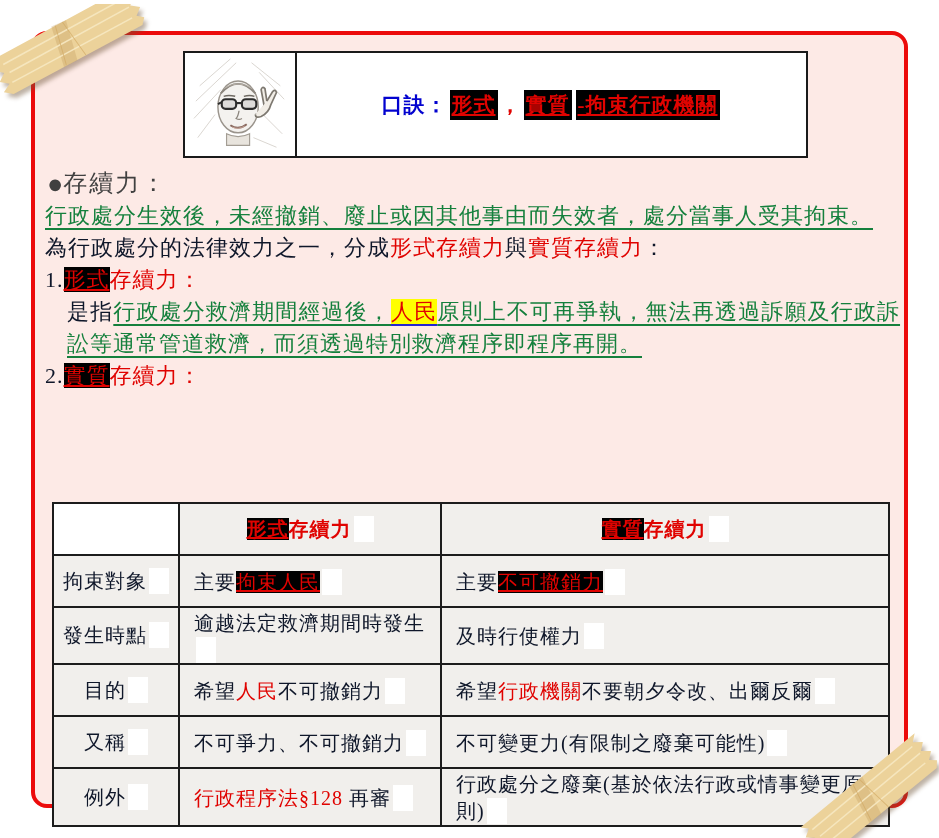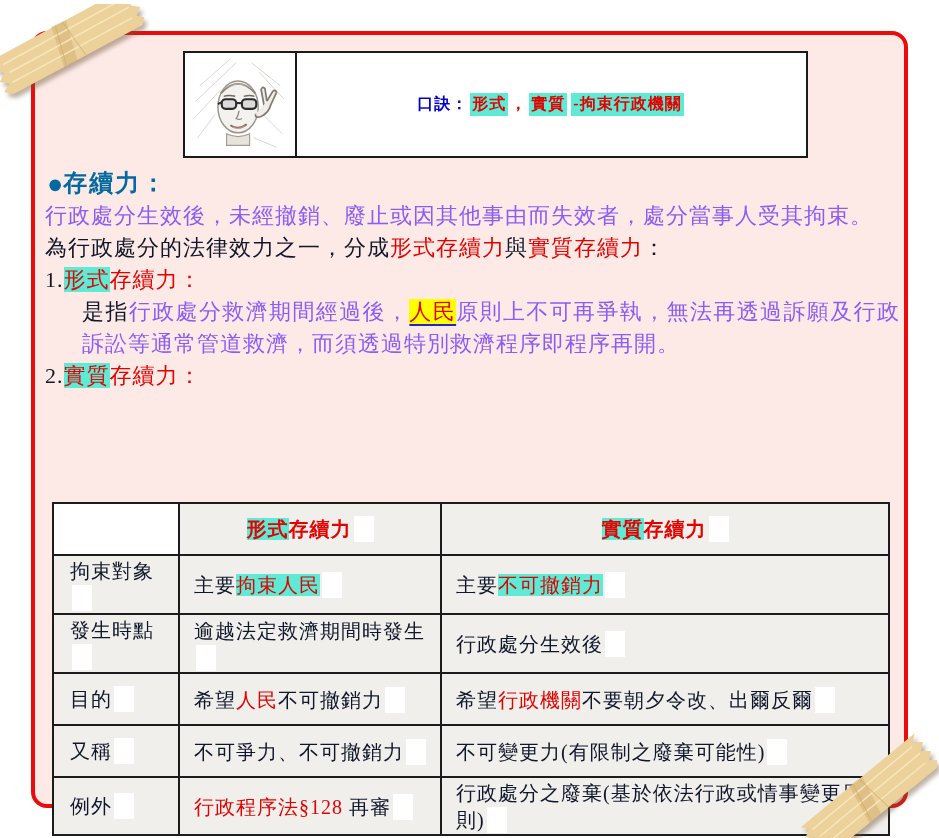--- a/index.html
+++ b/index.html
@@ -22,56 +22,56 @@
     position:absolute;left:148px;top:16px;width:625px;height:107px;
     box-sizing:border-box;background:#ffffff;border:2px solid #1a1a1a;
     display:flex;align-items:stretch;
   }
   .mnemonic-img-cell{
     width:112px;box-sizing:border-box;border-right:2px solid #1a1a1a;
     display:flex;align-items:center;justify-content:center;background:#ffffff;
   }
   .mnemonic-text-cell{
     flex:1;display:flex;align-items:center;justify-content:center;
-    font-size:16px;font-weight:bold;letter-spacing:1px;white-space:nowrap;
+    font-size:21px;font-weight:bold;letter-spacing:1px;white-space:nowrap;
   }
   .mnemonic-text-cell .run-hl{margin:0 2px;padding:1px 2px;}
   
   .heading{
     position:absolute;left:12px;top:132px;
-    font-size:24px;font-weight:bold;color:#0369a1;letter-spacing:2px;text-align:center;
+    font-size:24px;font-weight:normal;color:#404040;letter-spacing:2px;text-align:center;
   }
   .heading .bullet{font-size:27px;vertical-align:-2px;letter-spacing:0;}
   
   .body-lines{
     position:absolute;left:10px;top:165px;width:855px;
     font-size:22px;line-height:32px;letter-spacing:1px;
     text-align:justify;
   }
   .bline{min-height:32px;}
-  .bline.ind{margin-left:37px;}
+  .bline.ind{margin-left:22px;}
   
   .run-k{color:#0f172a;}
   .run-red{color:#e00300;}
-  .run-blue{color:#8b5cf6;text-decoration-thickness:1.5px;text-underline-offset:5px;}
-  .run-hl{color:#e00300;background:#5eead4;}
+  .run-blue{color:#15803d;text-decoration:underline;text-decoration-thickness:1.5px;text-underline-offset:5px;}
+  .run-hl{color:#e00300;background:#000000;text-decoration:underline;}
   .run-hlu{color:#e00300;background:#ffff00;text-decoration:underline;text-decoration-thickness:1.5px;text-underline-offset:5px;text-decoration-color:#2525cf;}
   .run-mblue{color:#0202cf;}
   .wsp{display:inline-block;width:20px;height:26px;background:#ffffff;vertical-align:-6px;margin-left:2px;}
   
   table.main-table{
     position:absolute;left:17px;top:467px;width:836px;height:290px;
     border-collapse:collapse;table-layout:fixed;
     font-size:20px;letter-spacing:1px;
   }
   table.main-table td{
     border:2px solid #1c1c1c;background:#f1efec;
     padding:2px 4px 0 14px;height:46px;vertical-align:middle;
   }
-  table.main-table td.lab{text-align:left;padding:2px 16px;}
+  table.main-table td.lab{text-align:center;padding:2px 4px;}
   table.main-table tr.hrow td{text-align:center;font-weight:bold;padding:2px 4px;}
   table.main-table tr.hrow td.lab{background:#ffffff;}
   table.main-table col.c1{width:126px;}
   table.main-table col.c2{width:262px;}
   table.main-table col.c3{width:448px;}
   
   .tape{position:absolute;z-index:5;filter:drop-shadow(3px 4px 2px rgba(110,85,55,.45));}
   .tape-tl{left:-6px;top:4px;}
   .tape-br{left:790px;top:733px;}
 </style>
@@ -146,21 +146,21 @@
           <td><span class="run-hl">實質</span><span class="run-red">存續力</span><span class="wsp"></span></td>
         </tr>
         <tr>
           <td class="lab"><span class="run-k">拘束對象</span><span class="wsp"></span></td>
           <td><span class="run-k">主要</span><span class="run-hl">拘束人民</span><span class="wsp"></span></td>
           <td><span class="run-k">主要</span><span class="run-hl">不可撤銷力</span><span class="wsp"></span></td>
         </tr>
         <tr>
           <td class="lab"><span class="run-k">發生時點</span><span class="wsp"></span></td>
           <td><span class="run-k">逾越法定救濟期間時發生</span><span class="wsp"></span></td>
-          <td><span class="run-k">行政處分生效後</span><span class="wsp"></span></td>
+          <td><span class="run-k">及時行使權力</span><span class="wsp"></span></td>
         </tr>
         <tr>
           <td class="lab"><span class="run-k">目的</span><span class="wsp"></span></td>
           <td><span class="run-k">希望</span><span class="run-red">人民</span><span class="run-k">不可撤銷力</span><span class="wsp"></span></td>
           <td><span class="run-k">希望</span><span class="run-red">行政機關</span><span class="run-k">不要朝夕令改、出爾反爾</span><span class="wsp"></span></td>
         </tr>
         <tr>
           <td class="lab"><span class="run-k">又稱</span><span class="wsp"></span></td>
           <td><span class="run-k">不可爭力、不可撤銷力</span><span class="wsp"></span></td>
           <td><span class="run-k">不可變更力(有限制之廢棄可能性)</span><span class="wsp"></span></td>

